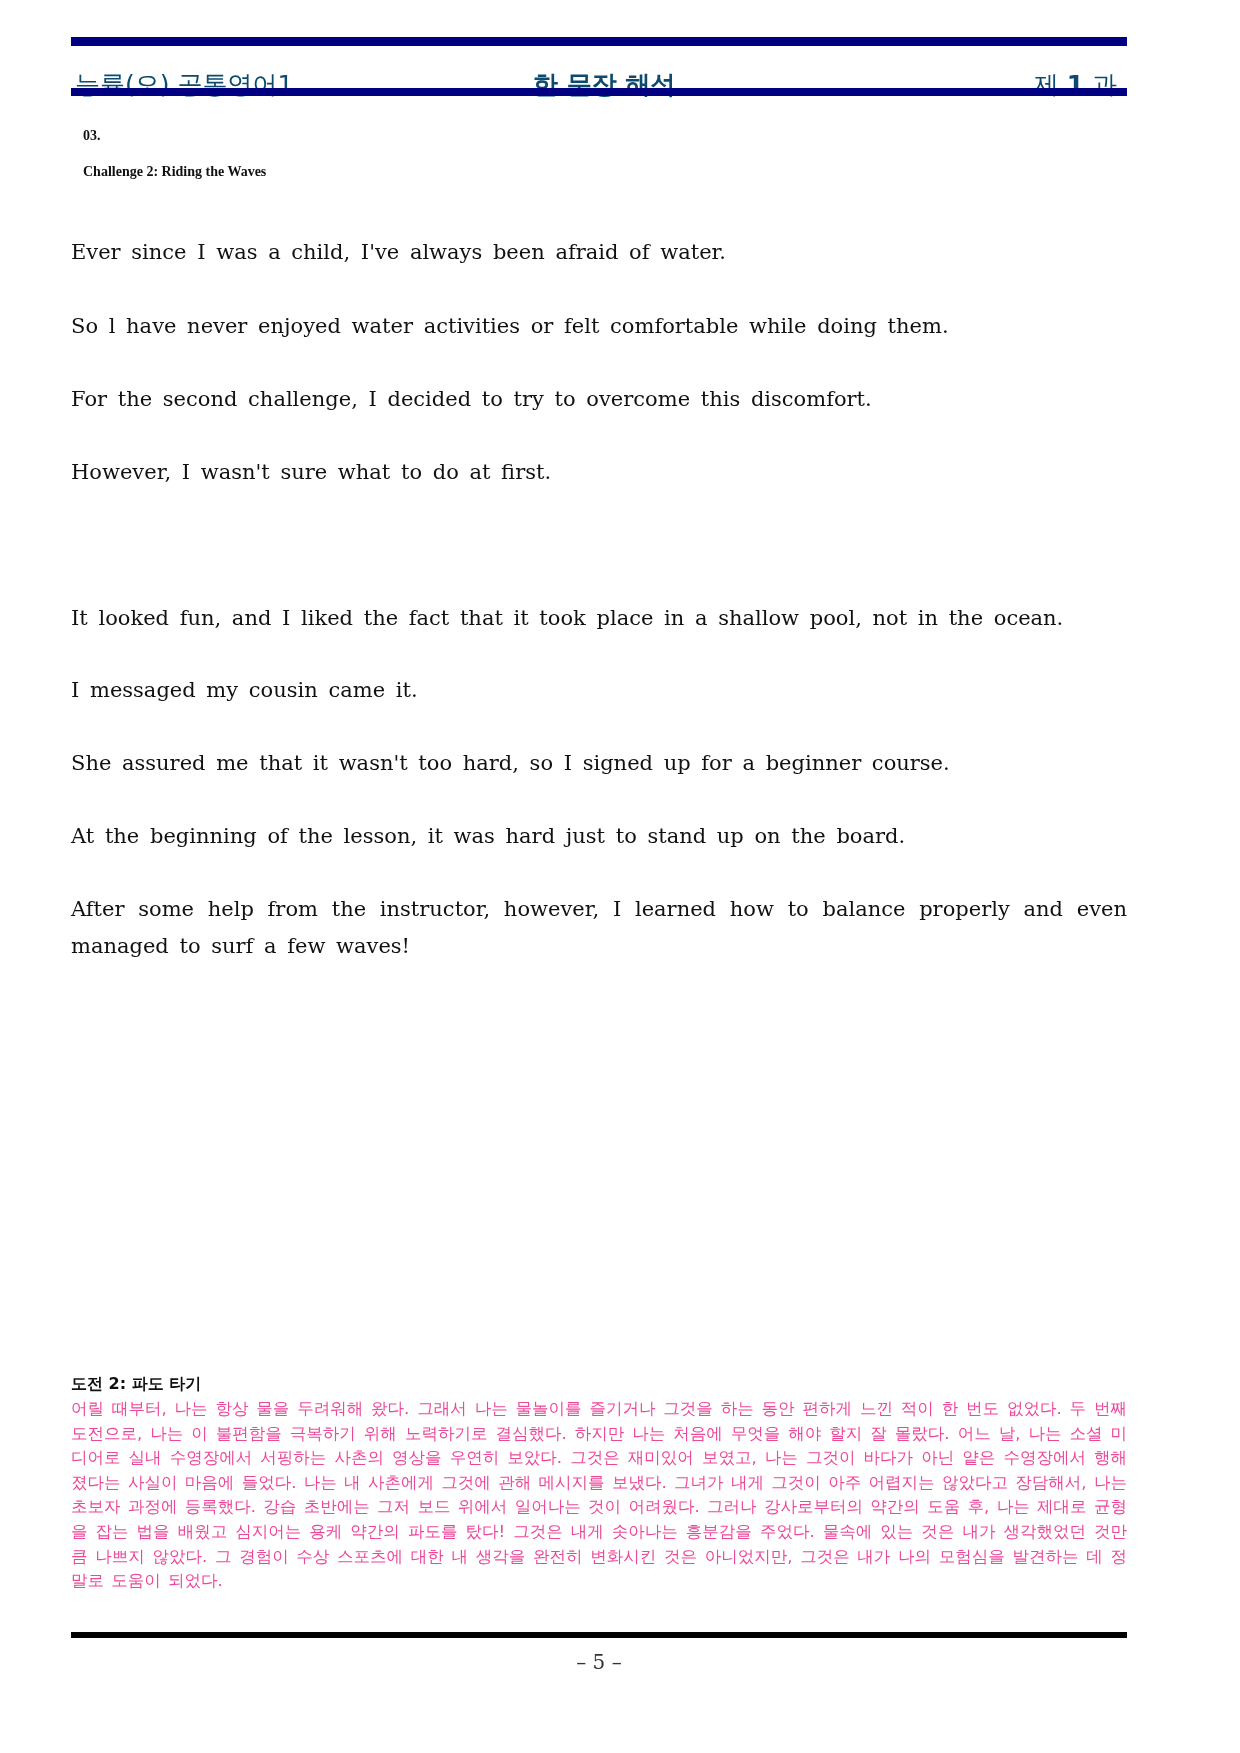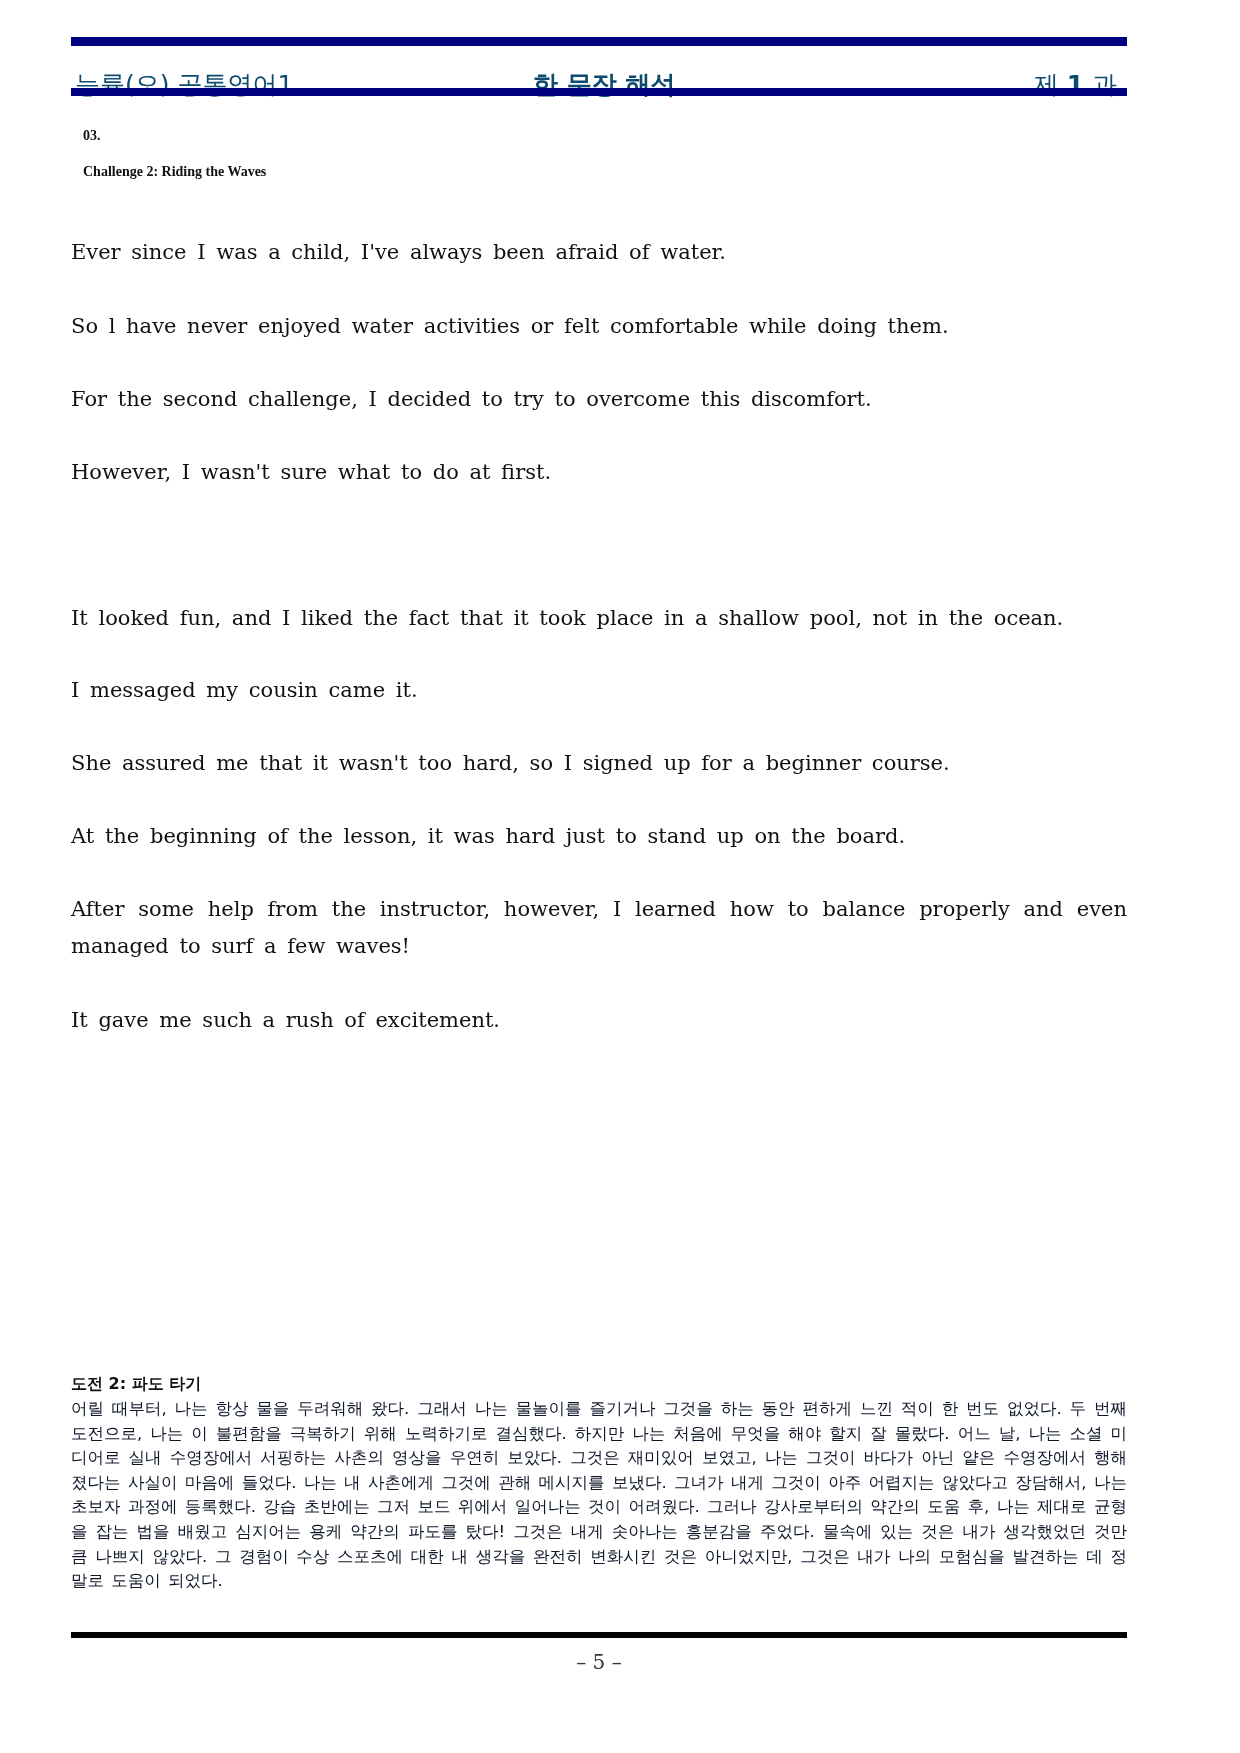--- a/index.html
+++ b/index.html
@@ -83,21 +83,21 @@
     }
     .kr-body {
       position: absolute;
       left: 0;
       top: 1397px;
       width: 1056px;
       font-family: "DejaVu Sans", sans-serif;
       font-size: 16.5px;
       line-height: 24.6px;
       text-align: justify;
-      color: #0f172a;
+      color: #ec4899;
       word-spacing: 2px;
     }
 
     
     .ftr-line {
       position: absolute;
       left: 0;
       top: 1632px;
       width: 1056px;
       height: 6px;
@@ -135,20 +135,19 @@
 
   <div class="para" style="top:308px">So l have never enjoyed water activities or felt comfortable while doing them.</div>
   <div class="para" style="top:234px">Ever since I was a child, I've always been afraid of water.</div>
   <div class="para" style="top:381px">For the second challenge, I decided to try to overcome this discomfort.</div>
   <div class="para" style="top:454px">However, I wasn't sure what to do at first.</div>
   <div class="para" style="top:600px">It looked fun, and I liked the fact that it took place in a shallow pool, not in the ocean.</div>
   <div class="para" style="top:672px">I messaged my cousin came it.</div>
   <div class="para" style="top:745px">She assured me that it wasn't too hard, so I signed up for a beginner course.</div>
   <div class="para" style="top:818px">At the beginning of the lesson, it was hard just to stand up on the board.</div>
   <div class="para" style="top:891px">After some help from the instructor, however, I learned how to balance properly and even managed to surf a few waves!</div>
-  <div class="para" style="top:1002px">It gave me such a rush of excitement.</div>
 
   <div class="kr-title">도전 2: 파도 타기</div>
   <div class="kr-body">어릴 때부터, 나는 항상 물을 두려워해 왔다. 그래서 나는 물놀이를 즐기거나 그것을 하는 동안 편하게 느낀 적이 한 번도 없었다. 두 번째 도전으로, 나는 이 불편함을 극복하기 위해 노력하기로 결심했다. 하지만 나는 처음에 무엇을 해야 할지 잘 몰랐다. 어느 날, 나는 소셜 미디어로 실내 수영장에서 서핑하는 사촌의 영상을 우연히 보았다. 그것은 재미있어 보였고, 나는 그것이 바다가 아닌 얕은 수영장에서 행해졌다는 사실이 마음에 들었다. 나는 내 사촌에게 그것에 관해 메시지를 보냈다. 그녀가 내게 그것이 아주 어렵지는 않았다고 장담해서, 나는 초보자 과정에 등록했다. 강습 초반에는 그저 보드 위에서 일어나는 것이 어려웠다. 그러나 강사로부터의 약간의 도움 후, 나는 제대로 균형을 잡는 법을 배웠고 심지어는 용케 약간의 파도를 탔다! 그것은 내게 솟아나는 흥분감을 주었다. 물속에 있는 것은 내가 생각했었던 것만큼 나쁘지 않았다. 그 경험이 수상 스포츠에 대한 내 생각을 완전히 변화시킨 것은 아니었지만, 그것은 내가 나의 모험심을 발견하는 데 정말로 도움이 되었다.</div>
 
   <div class="ftr-line"></div>
   <div class="page-num">– 5 –</div>
 </div>
 
 </body></html>

